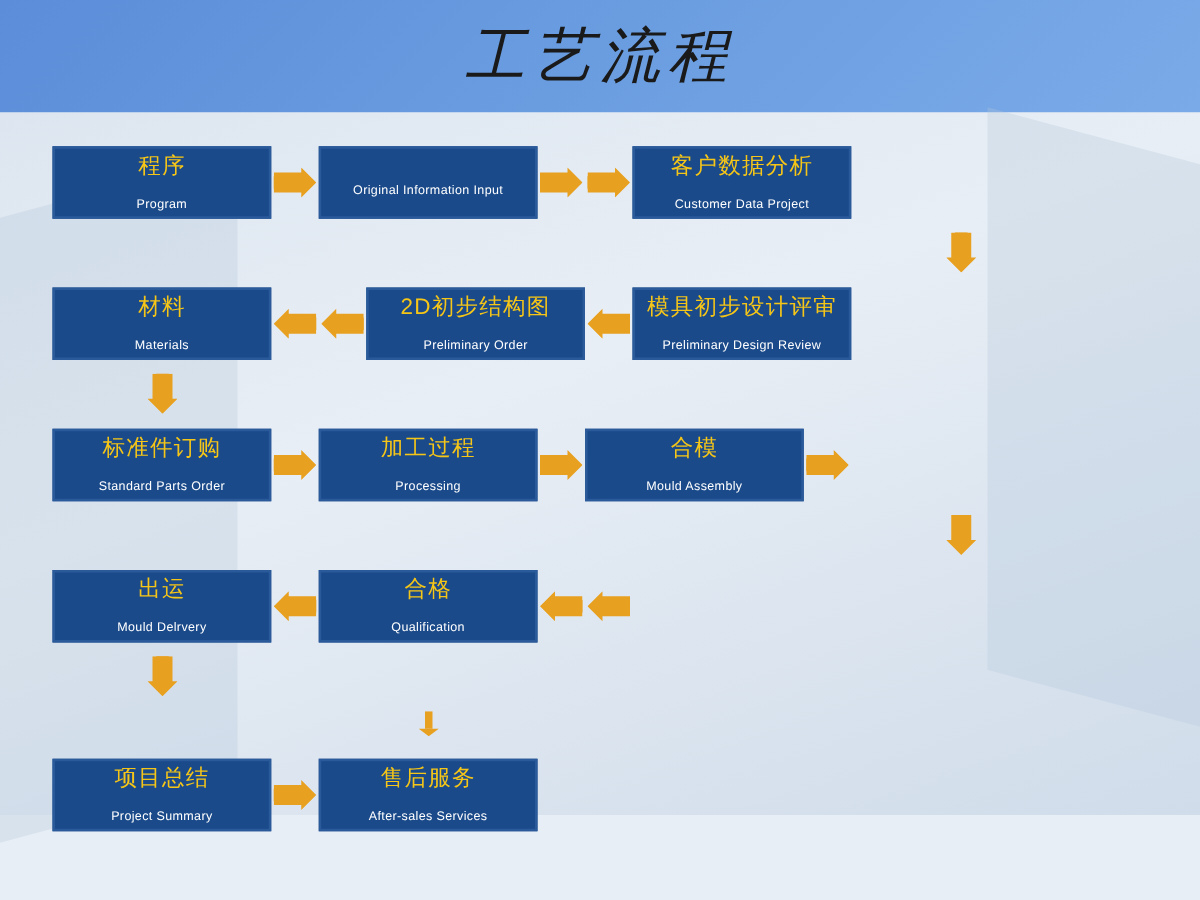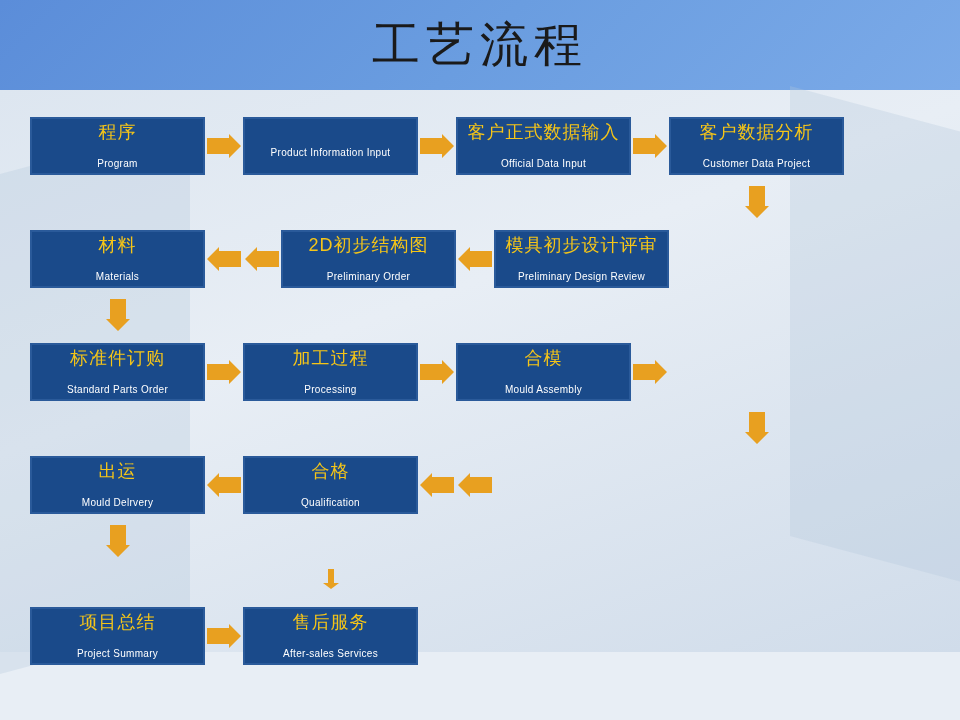--- a/index.html
+++ b/index.html
@@ -19,29 +19,30 @@
       background: linear-gradient(135deg, #5b8dd9 0%, #6a9de0 50%, #7baae8 100%);
       display: flex;
       align-items: center;
       justify-content: center;
     }
     .header-title {
       font-size: 48px;
       color: #1a1a1a;
       font-family: 'SimSun', 'STSong', serif;
       letter-spacing: 6px;
+      font-style: italic;
     }
 
     
     .main {
       width: 100%;
       height: 562px;
       background: linear-gradient(160deg, #dde6f0 0%, #e8eef5 40%, #d0dcea 100%);
       position: relative;
-      padding: 18px 30px;
+      padding: 18px 42px;
     }
 
     
     .bg-shape-left {
       position: absolute;
       left: -10px;
       top: 60px;
       width: 200px;
       height: 500px;
       background: rgba(180,200,220,0.3);
@@ -165,33 +166,29 @@
         </div>
         <div class="arrow-right">
           <svg width="34" height="24" viewBox="0 0 34 24">
     <polygon points="0,4 22,4 22,0 34,12 22,24 22,20 0,20" fill="#e8a020"></polygon>
     <line x1="0" y1="7" x2="0" y2="17" stroke="#e8a020" stroke-width="2"></line>
     <line x1="7" y1="7" x2="7" y2="17" stroke="#e8a020" stroke-width="2"></line>
     <line x1="14" y1="7" x2="14" y2="17" stroke="#e8a020" stroke-width="2"></line>
   </svg>
         </div>
         <div class="flow-box">
-          <span class="en">Product Information Input</span>
-        </div>
-        <div class="arrow-right">
-          <svg width="34" height="24" viewBox="0 0 34 24">
-    <polygon points="0,4 22,4 22,0 34,12 22,24 22,20 0,20" fill="#e8a020"></polygon>
-    <line x1="0" y1="7" x2="0" y2="17" stroke="#e8a020" stroke-width="2"></line>
-    <line x1="7" y1="7" x2="7" y2="17" stroke="#e8a020" stroke-width="2"></line>
-    <line x1="14" y1="7" x2="14" y2="17" stroke="#e8a020" stroke-width="2"></line>
-  </svg>
-        </div>
-        <div class="flow-box">
-          <span class="cn">客户正式数据输入</span>
-          <span class="en">Official Data Input</span>
+          <span class="en">Original Information Input</span>
+        </div>
+        <div class="arrow-right">
+          <svg width="34" height="24" viewBox="0 0 34 24">
+    <polygon points="0,4 22,4 22,0 34,12 22,24 22,20 0,20" fill="#e8a020"></polygon>
+    <line x1="0" y1="7" x2="0" y2="17" stroke="#e8a020" stroke-width="2"></line>
+    <line x1="7" y1="7" x2="7" y2="17" stroke="#e8a020" stroke-width="2"></line>
+    <line x1="14" y1="7" x2="14" y2="17" stroke="#e8a020" stroke-width="2"></line>
+  </svg>
         </div>
         <div class="arrow-right">
           <svg width="34" height="24" viewBox="0 0 34 24">
     <polygon points="0,4 22,4 22,0 34,12 22,24 22,20 0,20" fill="#e8a020"></polygon>
     <line x1="0" y1="7" x2="0" y2="17" stroke="#e8a020" stroke-width="2"></line>
     <line x1="7" y1="7" x2="7" y2="17" stroke="#e8a020" stroke-width="2"></line>
     <line x1="14" y1="7" x2="14" y2="17" stroke="#e8a020" stroke-width="2"></line>
   </svg>
         </div>
         <div class="flow-box">

